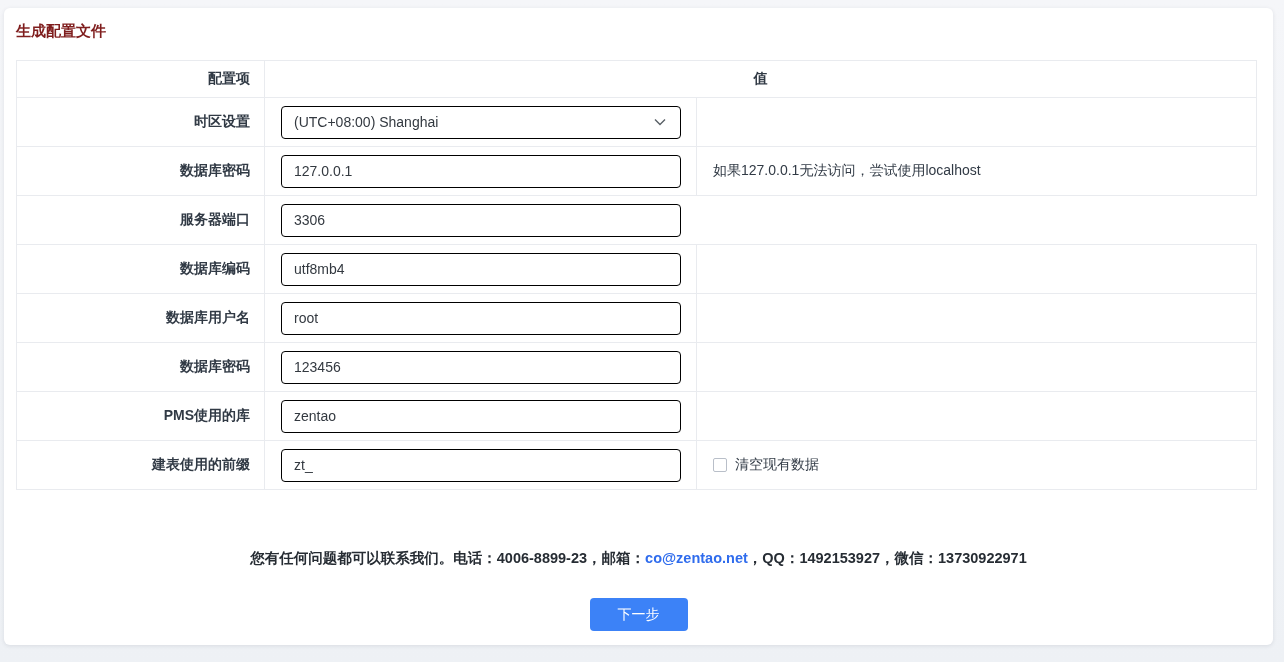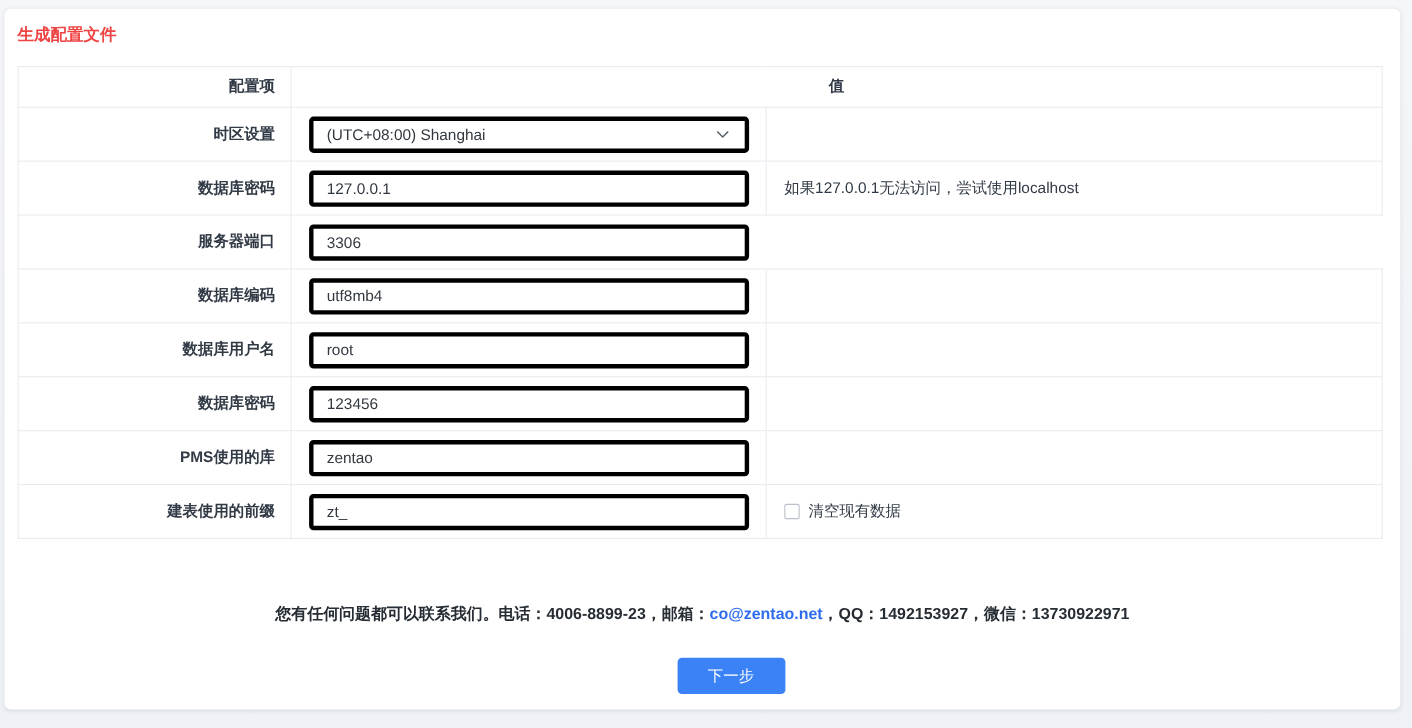--- a/index.html
+++ b/index.html
@@ -16,21 +16,21 @@
     width: 1269px; height: 637px;
     background: #ffffff;
     border-radius: 6px;
     box-shadow: 0 1px 4px rgba(30,40,60,.10);
   }
   .page-title {
     position: absolute;
     left: 12px; top: 14px;
     font-size: 15px;
     font-weight: 700;
-    color: #ef4444;
+    color: #7f1d1d;
   }
   table.cfg {
     position: absolute;
     left: 12px; top: 52px;
     width: 1240px;
     border-collapse: collapse;
     table-layout: fixed;
   }
   table.cfg col.c1 { width: 248px; }
   table.cfg col.c2 { width: 432px; }
@@ -46,21 +46,21 @@
   th.h-value { text-align: center; font-weight: 700; }
   td.c-label { text-align: right; padding-right: 14px; font-weight: 700; }
   td.c-value { padding-left: 16px; vertical-align: middle; }
   td.c-side  { padding-left: 16px; vertical-align: middle; color: #333c47; font-weight: 400; }
   
   tr.no-side td.c-value { border-right: none; }
   tr.no-side td.c-side  { border: none; }
 
   .input, .select {
     width: 400px; height: 33px;
-    border: 4px solid #000000;
+    border: 1px solid #000000;
     border-radius: 4px;
     background: #fff;
     font-size: 14px;
     color: #333940;
     font-family: "Liberation Sans", "DejaVu Sans", sans-serif;
   }
   .input { padding: 0 12px; outline: none; display: block; }
   .select {
     display: flex; align-items: center; justify-content: space-between;
     padding: 0 12px; cursor: pointer;
@@ -92,21 +92,20 @@
     position: absolute;
     left: 50%; top: 590px;
     transform: translateX(-50%);
     width: 98px; height: 33px;
     background: #3c82f7;
     border: none; border-radius: 4px;
     color: #ffffff;
     font-size: 14px;
     font-family: "Liberation Sans", "DejaVu Sans", sans-serif;
     cursor: pointer;
-    margin-left: 26px;
   }
 </style>
 </head>
 <body>
 
 <div class="card">
   <div class="page-title">生成配置文件</div>
 
   <table class="cfg">
     <colgroup>

